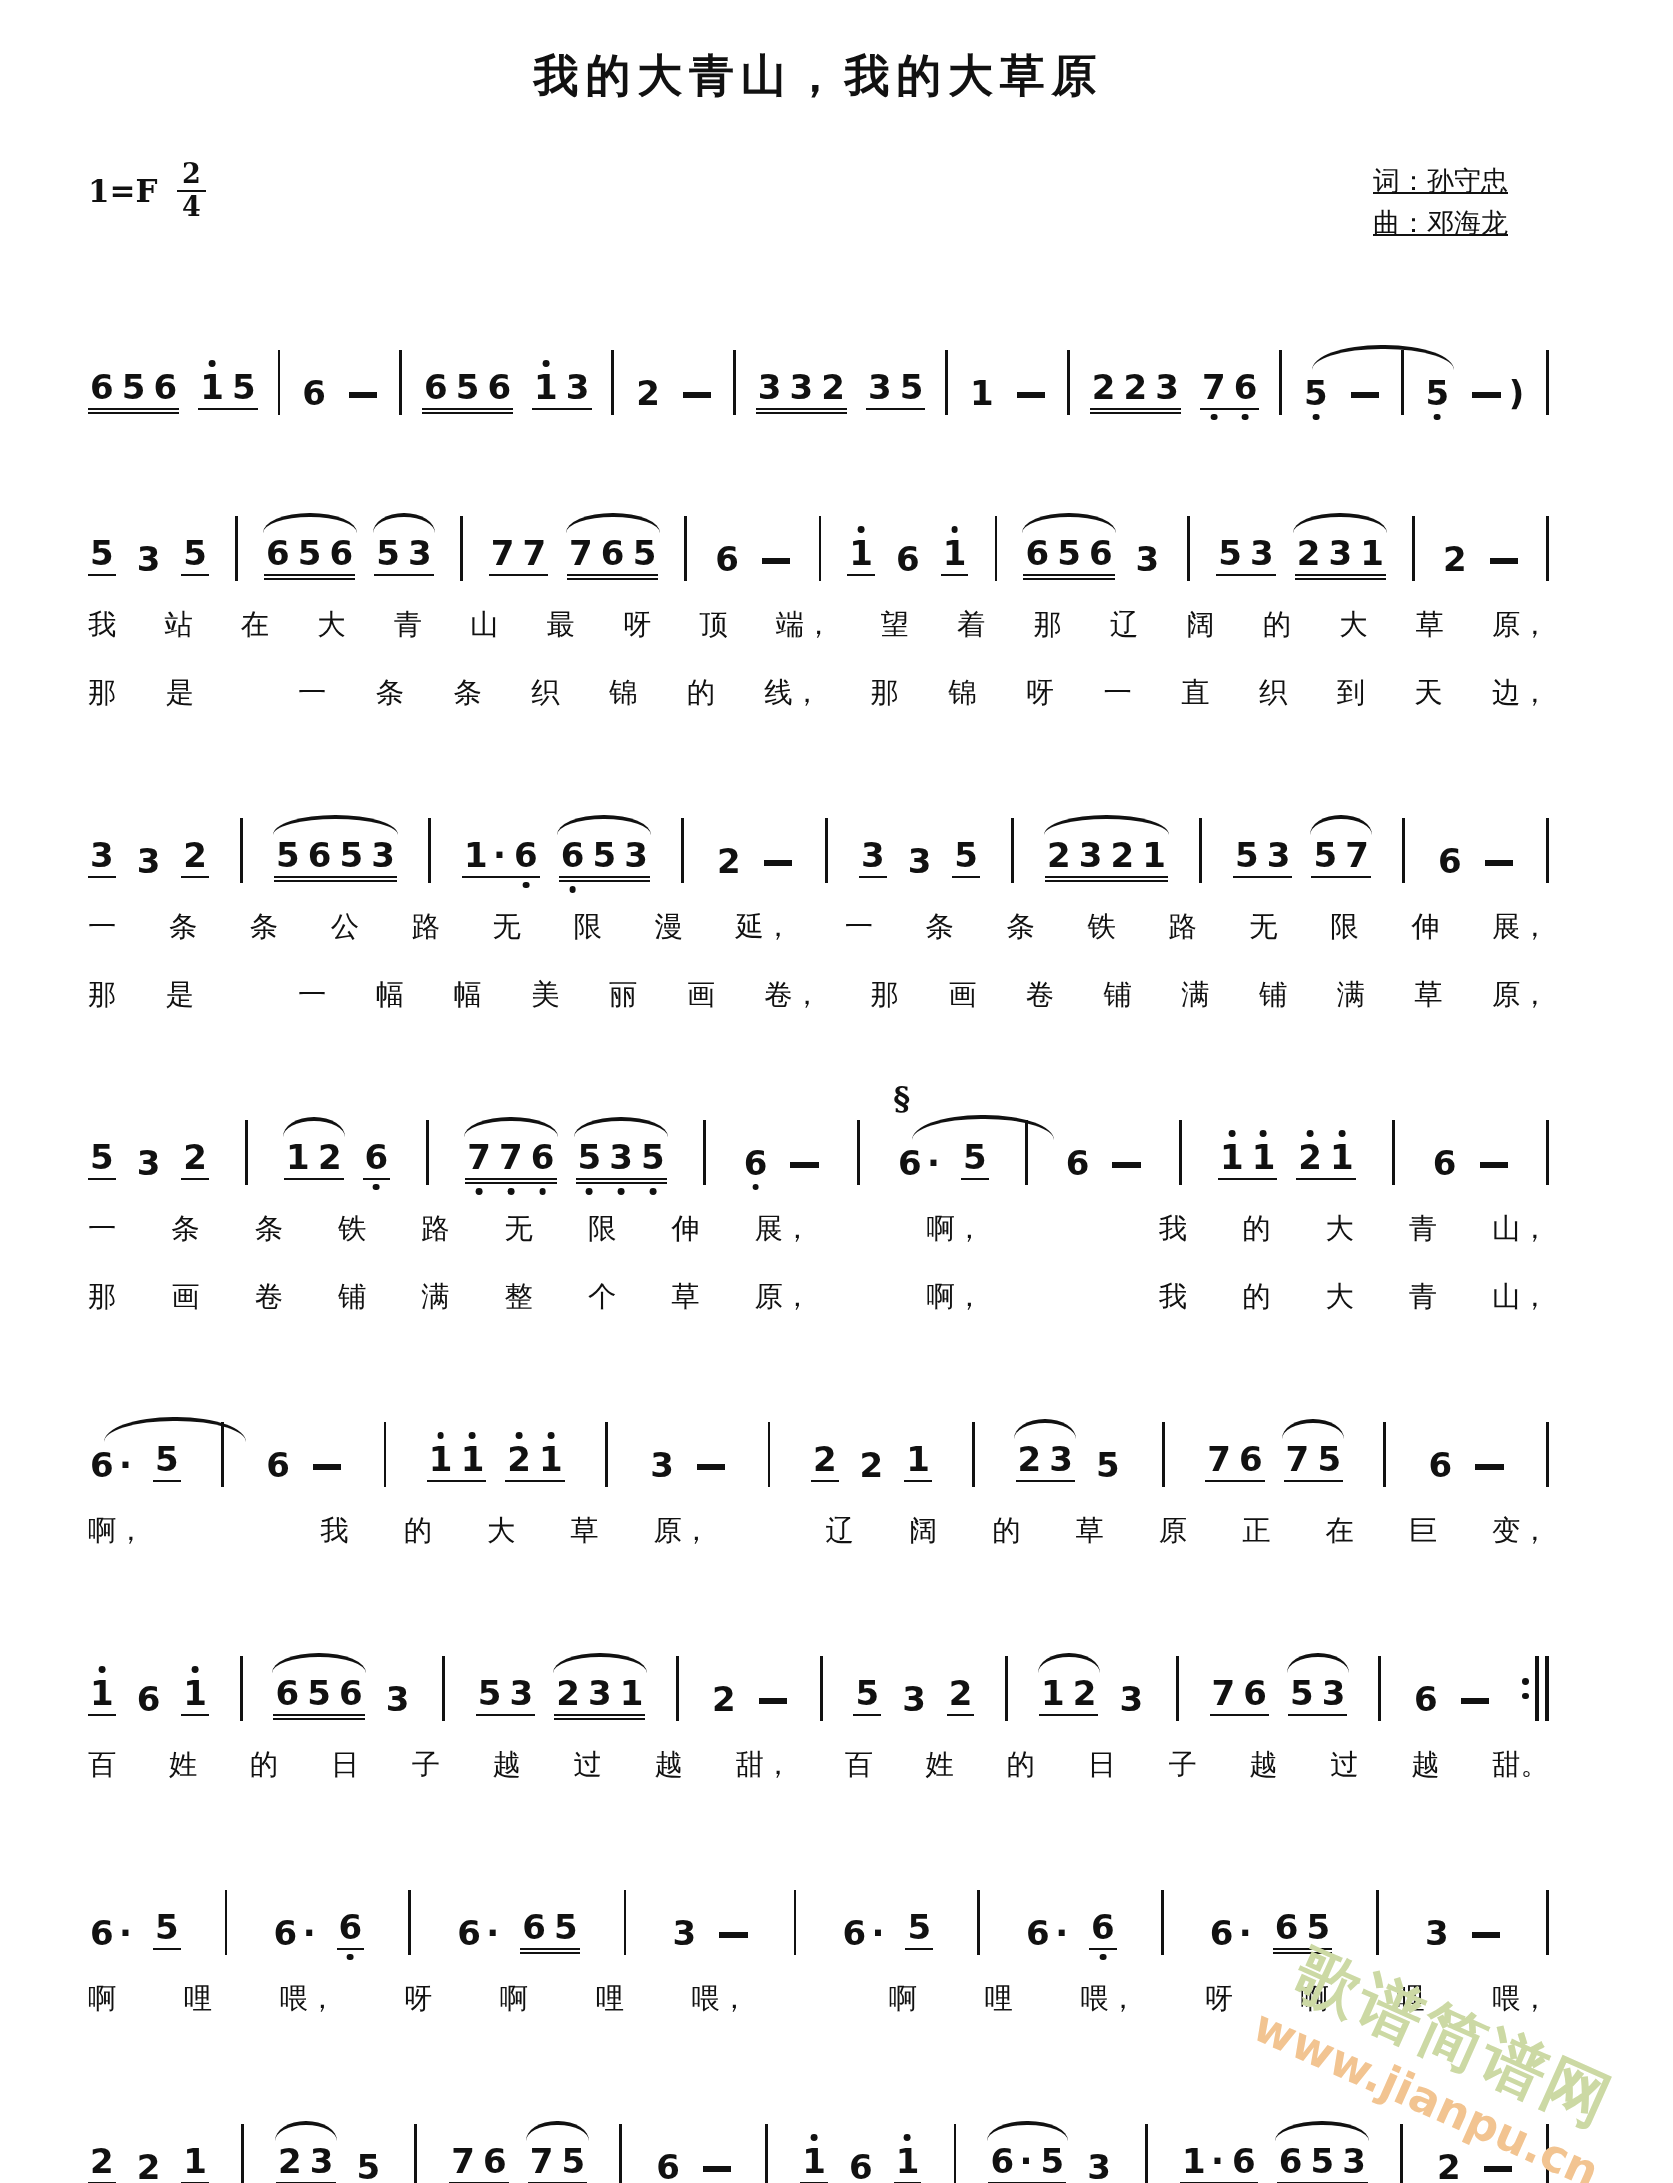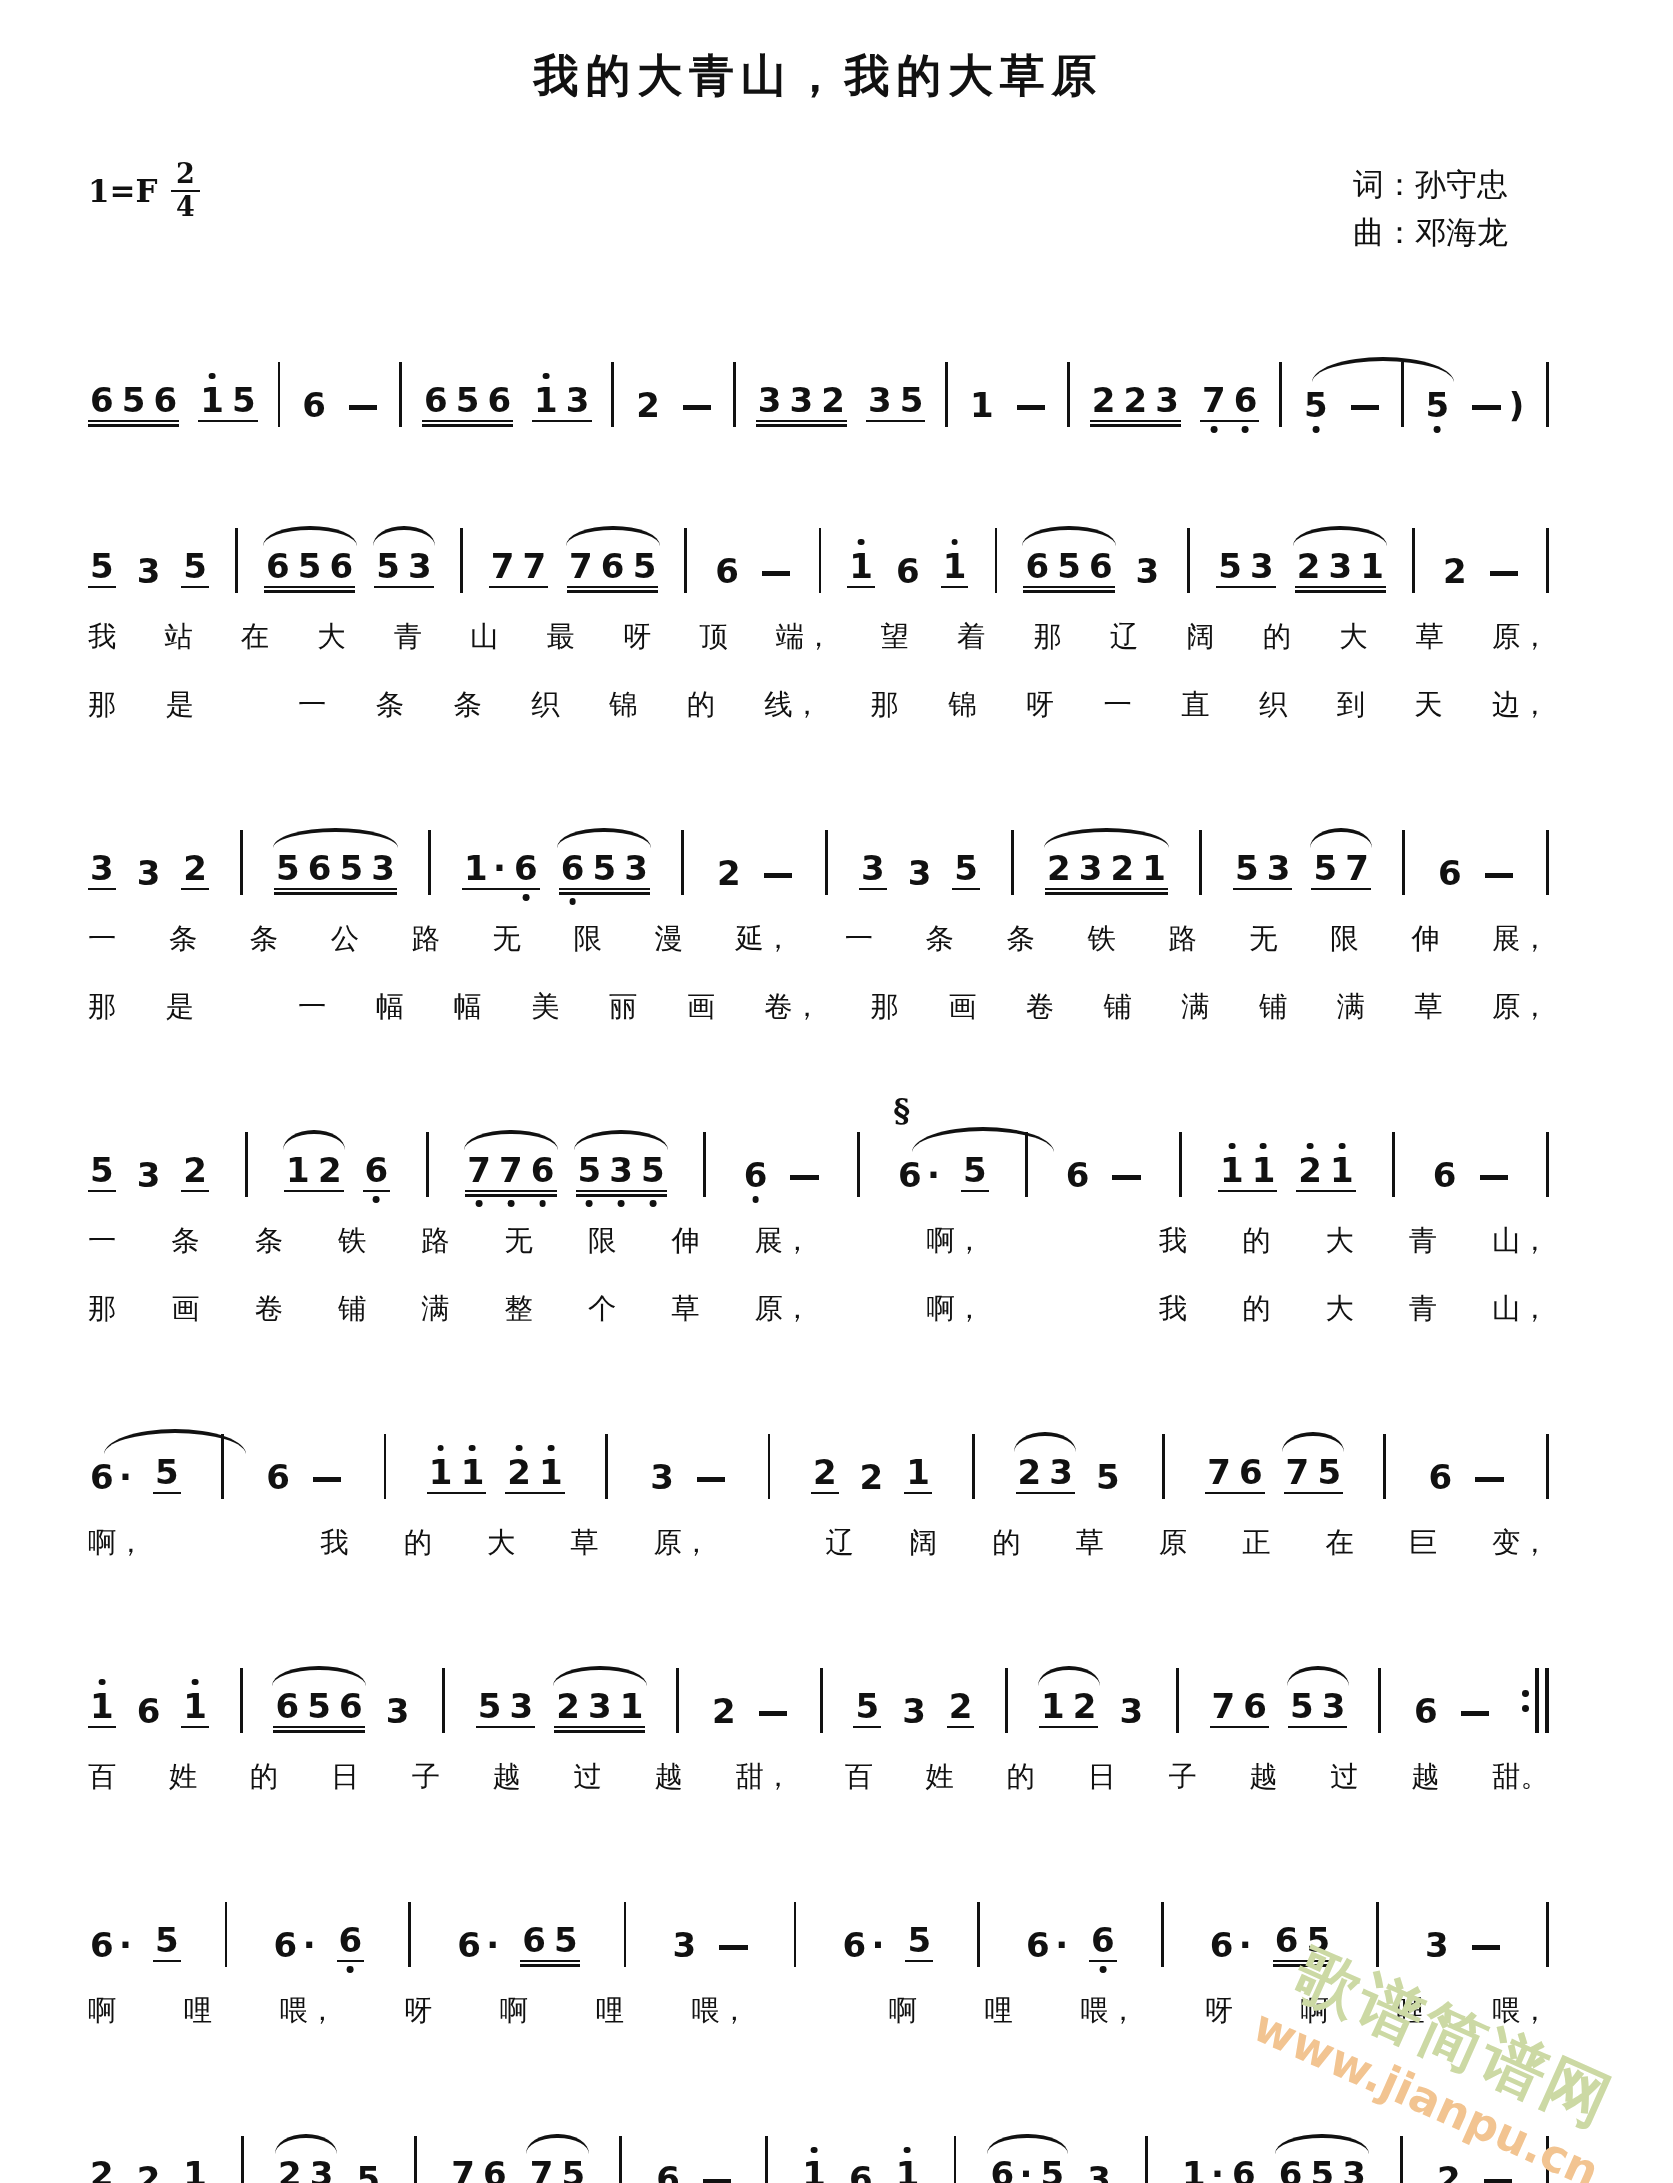--- a/index.html
+++ b/index.html
@@ -7,25 +7,25 @@
     width:1674px;height:2183px;background:#ffffff;color:#111;
     font-family:"DejaVu Serif", serif;
     position:relative;overflow:hidden;box-sizing:border-box;
     padding:27px 125px 0 88px;
   }
   .title{
     text-align:center;font-size:45px;font-weight:bold;letter-spacing:6.8px;
     margin:19px 0 54px 0;
   }
   .meta{display:flex;justify-content:space-between;align-items:flex-start;margin:0 0 20.3px 0;}
-  .keysig{display:flex;align-items:center;gap:13px;font-size:31px;font-weight:bold;}
+  .keysig{display:flex;align-items:center;gap:19px;font-size:31px;font-weight:bold;}
   .frac{display:inline-block;text-align:center;font-size:27px;line-height:1.05;font-weight:bold;}
   .frac .num{display:block;border-bottom:2.7px solid #111;padding:0 5.4px 1.4px 5.4px;}
   .frac .den{display:block;padding-top:1.4px;}
-  .credits{font-size:31px;line-height:1.55;text-align:left;margin-right:41px;}
+  .credits{font-size:27px;line-height:1.55;text-align:left;margin-right:41px;text-decoration:underline;}
   
   .system{margin-top:47px;}
   .note-row{
     display:flex;justify-content:space-between;align-items:flex-end;
     padding-top:38px;min-height:81px;
     font-family:"DejaVu Sans", sans-serif;
   }
   .m{display:flex;align-items:flex-end;gap:19px;}
   .bar{width:2.7px;height:65px;background:#111;align-self:flex-end;margin-bottom:-5.4px;}
   .g{position:relative;display:inline-flex;align-items:flex-end;gap:8.1px;padding:0 2px;}

